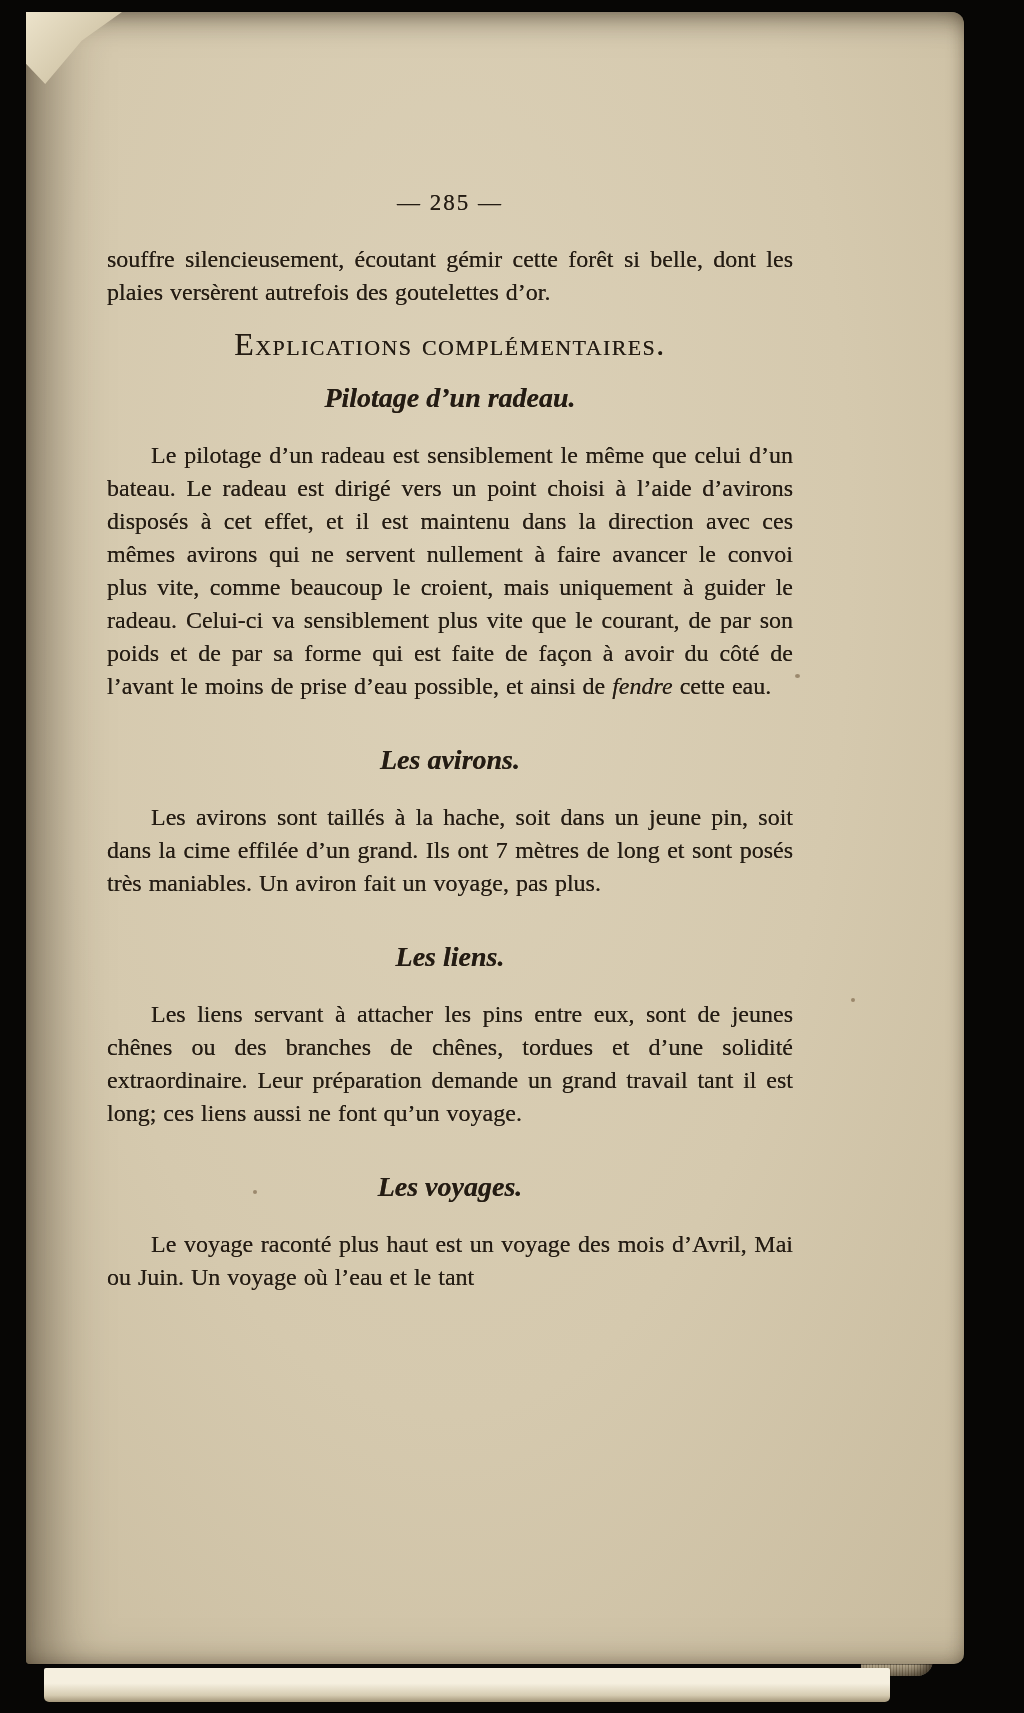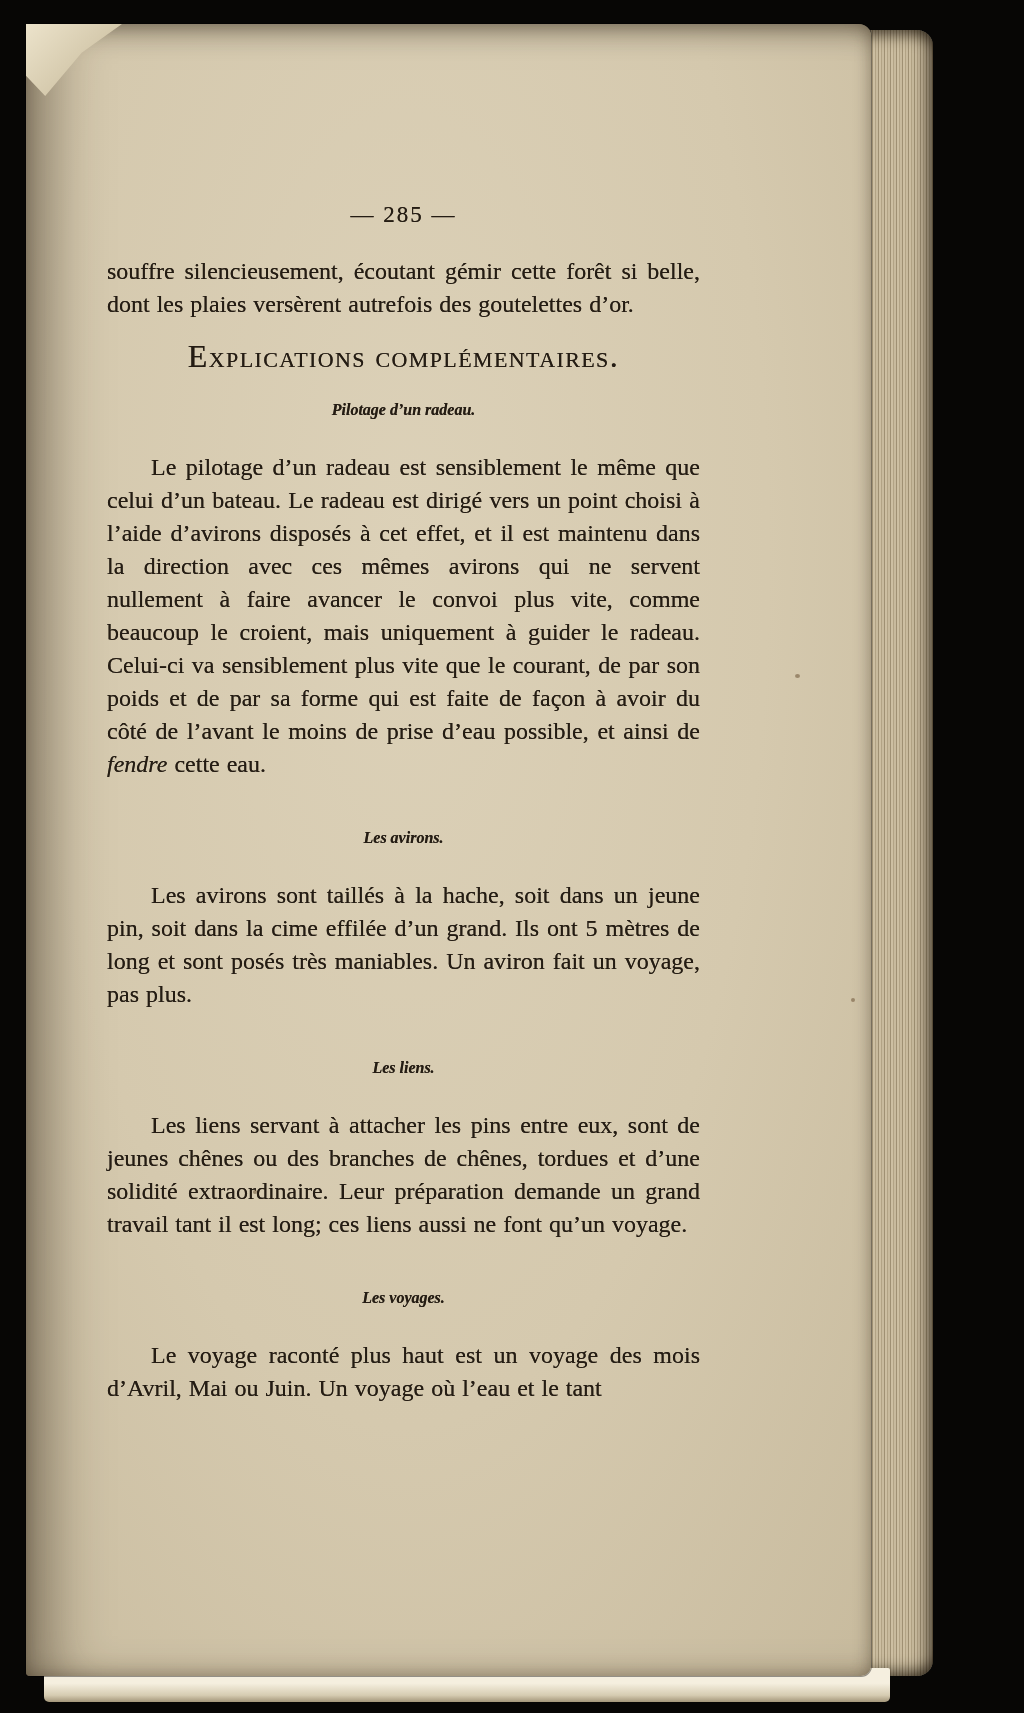--- a/index.html
+++ b/index.html
@@ -26,21 +26,21 @@
 
   
   .bottom-edges {
     position: absolute; left: 44px; top: 1668px; width: 846px; height: 34px; z-index: 0;
     background: linear-gradient(#f5efdf 0 45%, #d6ccb2 80%, #a3967a);
     border-radius: 2px 2px 5px 5px;
   }
 
   
   .paper {
-    position: absolute; left: 26px; top: 24px; width: 845px; height: 1652px; z-index: 1;
+    position: absolute; left: 26px; top: 12px; width: 938px; height: 1652px; z-index: 1;
     background: radial-gradient(ellipse at 45% 32%, #dcd1b8 0%, #d5c9ae 55%, #c8bb9e 100%);
     border-radius: 6px 12px 10px 4px;
     box-shadow: inset 46px 0 60px -26px rgba(38,26,12,.5),
                 inset -6px 0 18px -8px rgba(58,44,24,.28),
                 inset 0 16px 28px -14px rgba(25,16,8,.55),
                 inset 0 -12px 22px -12px rgba(58,44,24,.32),
                 0 0 0 1px rgba(0,0,0,.4);
   }
 
   
@@ -74,21 +74,21 @@
     word-spacing: 1px;
   }
   .text-block p.indent { text-indent: 44px; }
   .section-heading {
     margin: 20px 0 0; text-align: center;
     font-size: 32px; line-height: 30px; font-weight: normal;
     font-variant: small-caps; letter-spacing: 1.4px;
   }
   .sub-heading {
     margin: 42px 0 26px; text-align: center;
-    font-size: 16px; line-height: 30px;
+    font-size: 28px; line-height: 30px;
     font-style: italic; font-weight: bold;
   }
   .sub-heading.first { margin-top: 24px; }
   .text-block em { font-style: italic; }
 </style>
 </head>
 <body>
 
 <div class="scan">
 
@@ -105,21 +105,21 @@
       <p class="cont">souffre silencieusement, écoutant gémir cette forêt si belle, dont les plaies versèrent autrefois des goutelettes d’or.</p>
 
       <h2 class="section-heading">Explications complémentaires.</h2>
 
       <h3 class="sub-heading first">Pilotage d’un radeau.</h3>
 
       <p class="indent"><span>Le pilotage d’un radeau est sensiblement le même que celui d’un bateau. Le radeau est dirigé vers un point choisi à l’aide d’avirons disposés à cet effet, et il est maintenu dans la direction avec ces mêmes avirons qui ne servent nullement à faire avancer le convoi plus vite, comme beaucoup le croient, mais uniquement à guider le radeau. Celui-ci va sensiblement plus vite que le courant, de par son poids et de par sa forme qui est faite de façon à avoir du côté de l’avant le moins de prise d’eau possible, et ainsi de </span><em>fendre</em><span> cette eau.</span></p>
 
       <h3 class="sub-heading">Les avirons.</h3>
 
-      <p class="indent">Les avirons sont taillés à la hache, soit dans un jeune pin, soit dans la cime effilée d’un grand. Ils ont 5 mètres de long et sont posés très maniables. Un aviron fait un voyage, pas plus.</p>
+      <p class="indent">Les avirons sont taillés à la hache, soit dans un jeune pin, soit dans la cime effilée d’un grand. Ils ont 7 mètres de long et sont posés très maniables. Un aviron fait un voyage, pas plus.</p>
 
       <h3 class="sub-heading">Les liens.</h3>
 
       <p class="indent">Les liens servant à attacher les pins entre eux, sont de jeunes chênes ou des branches de chênes, tordues et d’une solidité extraordinaire. Leur préparation demande un grand travail tant il est long; ces liens aussi ne font qu’un voyage.</p>
 
       <h3 class="sub-heading">Les voyages.</h3>
 
       <p class="indent">Le voyage raconté plus haut est un voyage des mois d’Avril, Mai ou Juin. Un voyage où l’eau et le tant</p>
 
     </div>

